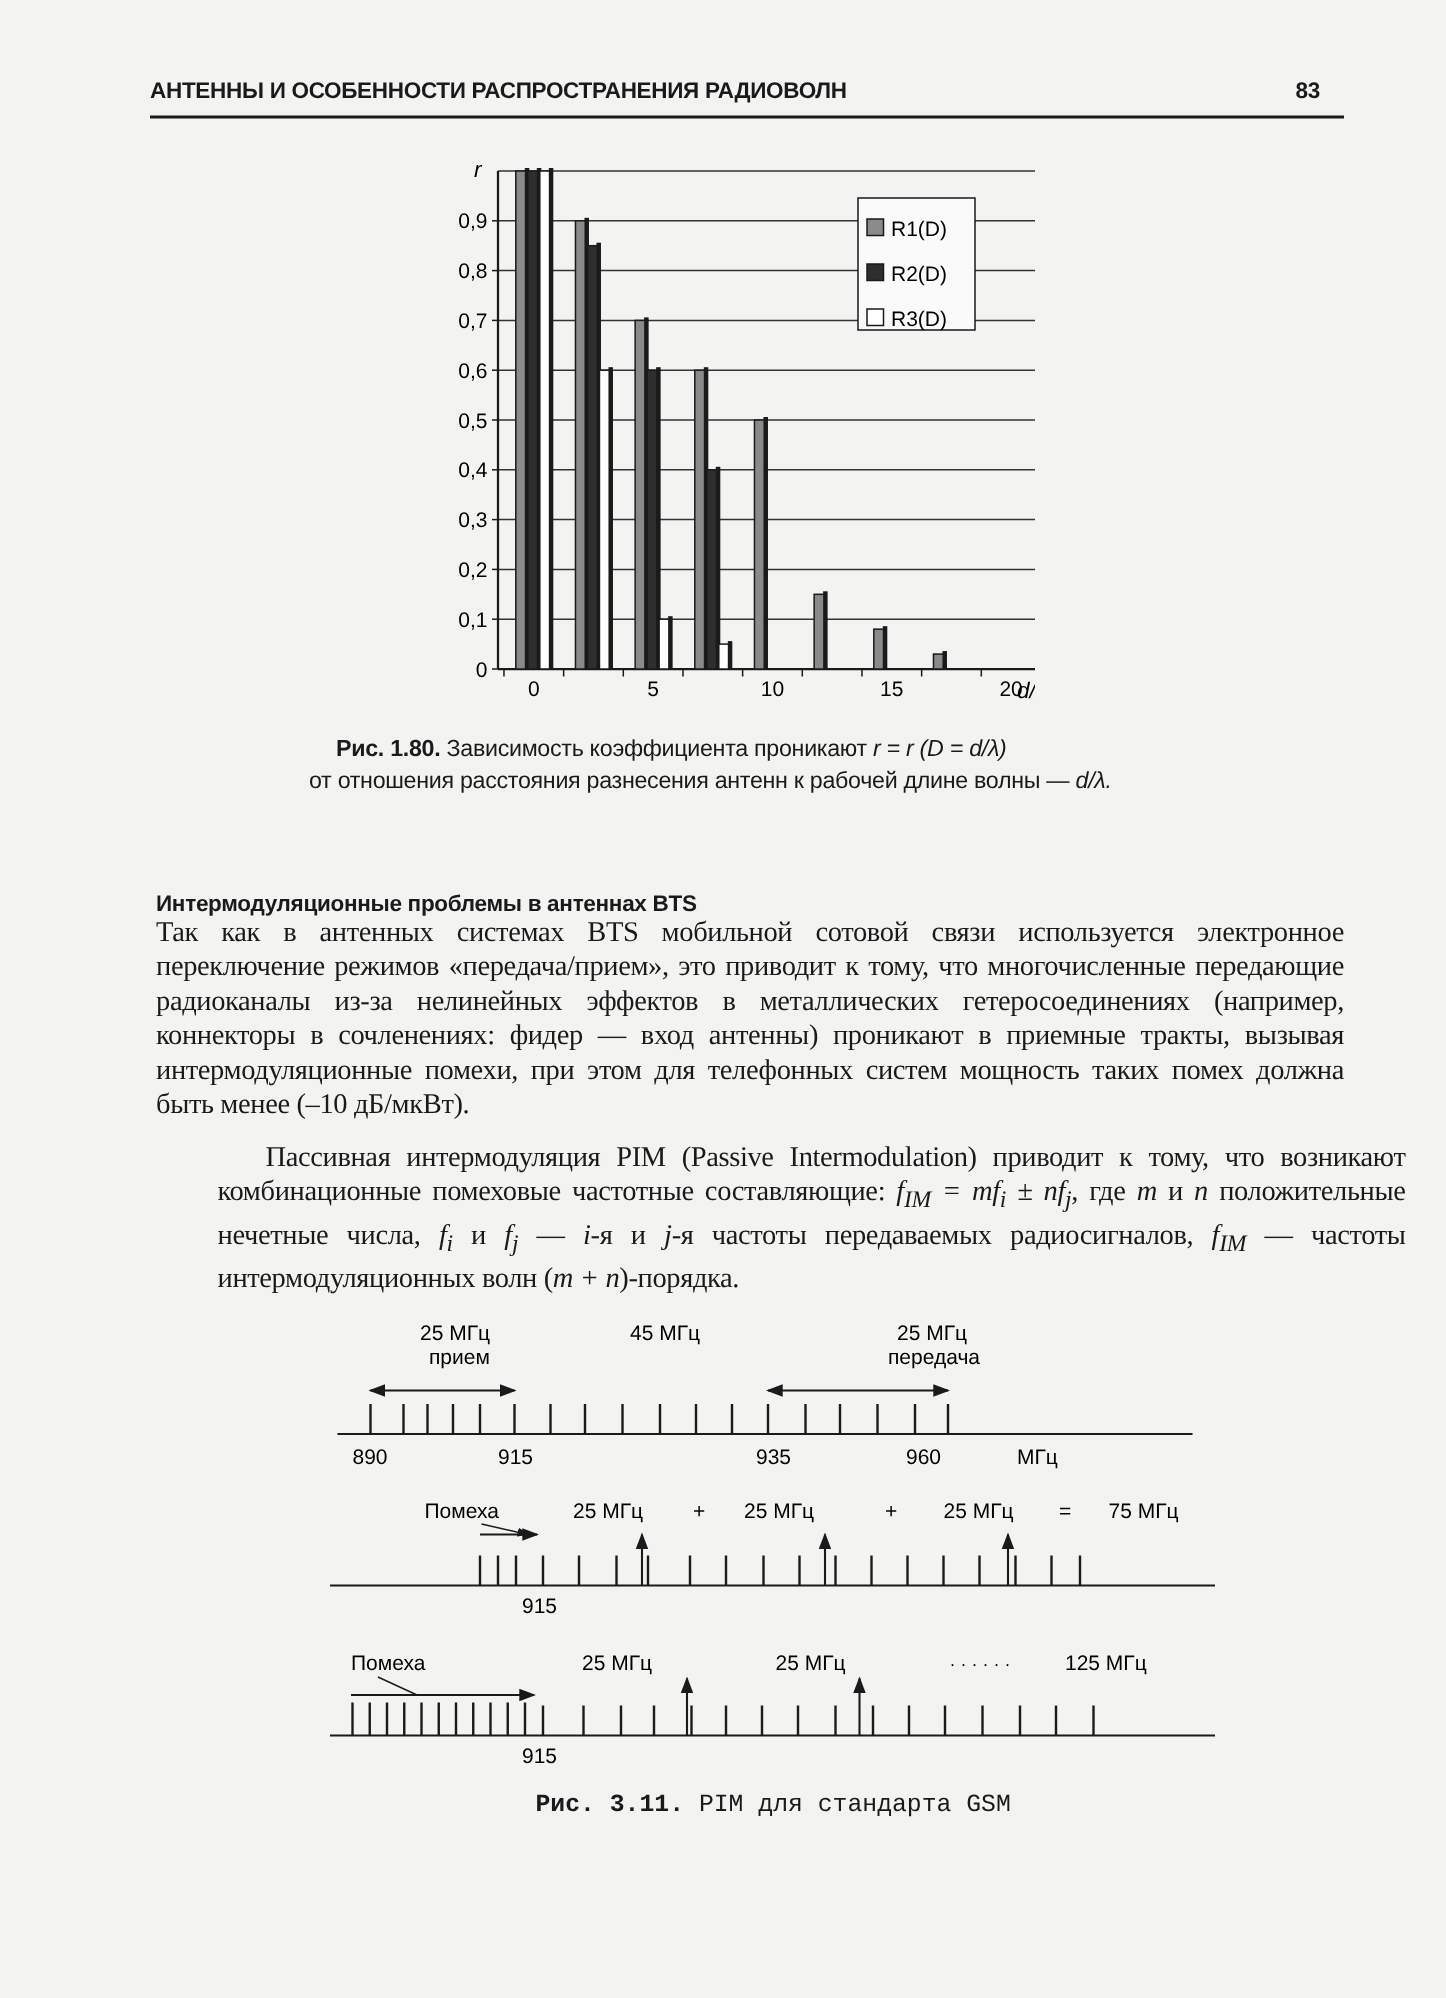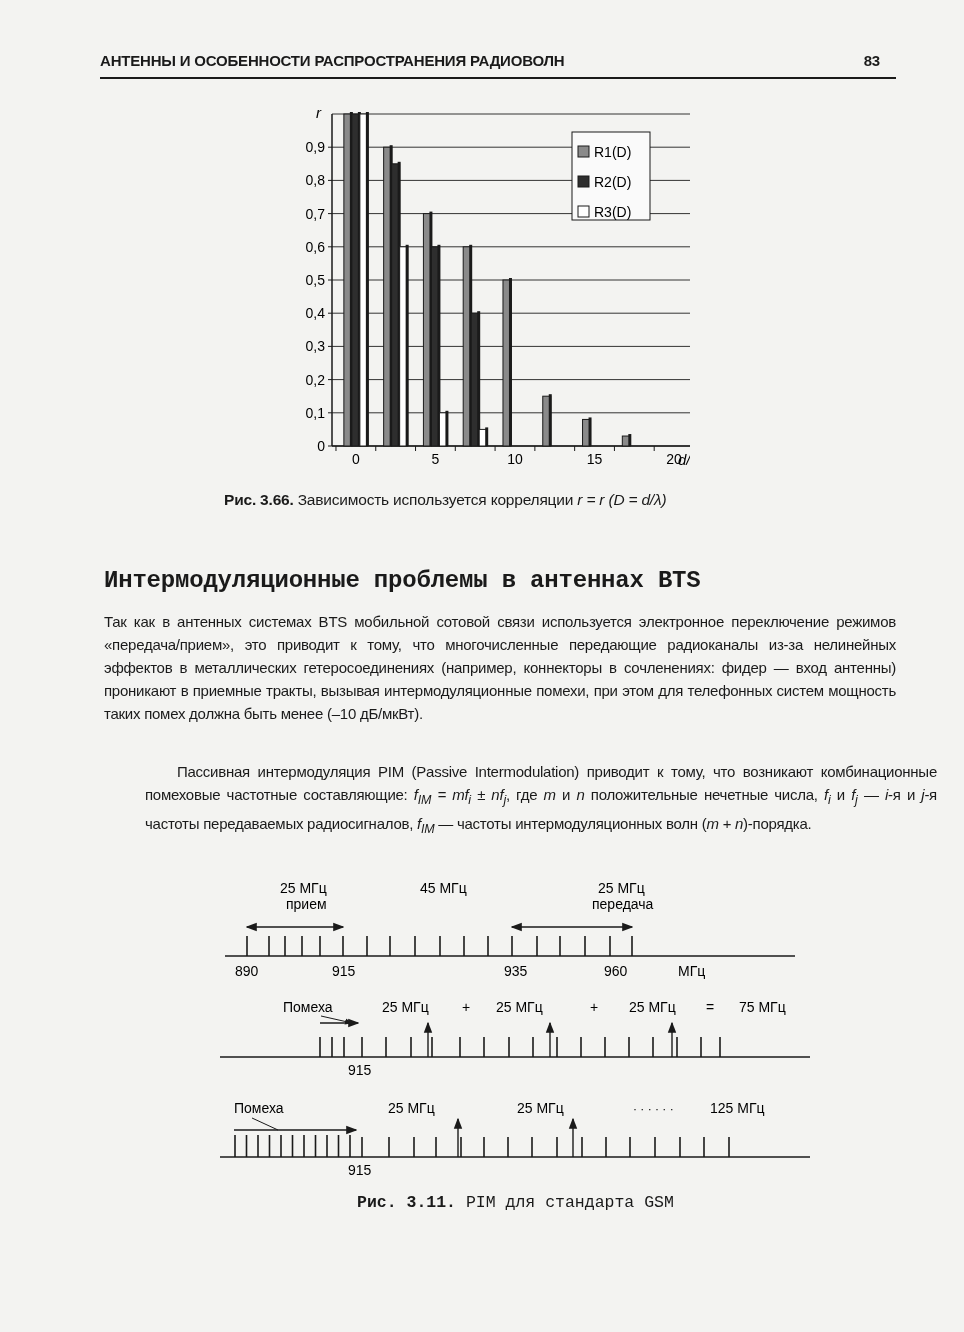--- a/index.html
+++ b/index.html
@@ -18,26 +18,26 @@
   .head-rule { position: absolute; left: 100px; top: 77px; width: 796px; height: 2px; background: #1a1a1a; }
 
   #chart1 { position: absolute; left: 290px; top: 100px; }
   .cap {
     position: absolute; font-family: "Liberation Sans", sans-serif; font-size: 15.5px;
     line-height: 21px; letter-spacing: -0.2px;
   }
   .cap b { font-weight: bold; }
   .cap i { font-style: italic; }
   .section-title {
-    position: absolute; left: 104px; top: 567px;
-    font-family: Liberation Mono, monospace; font-weight: bold; font-size: 24px; letter-spacing: -0.2px;
+    position: absolute; left: 104px; top: 594px;
+    font-family: Liberation Sans, sans-serif; font-weight: bold; font-size: 15px; letter-spacing: -0.2px;
   }
   .body-text {
     position: absolute; left: 104px; width: 792px;
-    font-family: Liberation Sans, sans-serif; font-size: 15px; line-height: 23.1px;
+    font-family: Liberation Serif, serif; font-size: 19px; line-height: 23.1px;
     text-align: justify; letter-spacing: -0.25px;
   }
   .body-text p { margin: 0; }
   .body-text .indent { text-indent: 32px; }
   .body-text i { font-style: italic; }
   #fig311 { position: absolute; left: 220px; top: 875px; }
   .fig311-cap {
     position: absolute; left: 357px; top: 1193px;
     font-family: Liberation Mono, monospace; font-size: 16.5px;
   }
@@ -140,21 +140,24 @@
       <rect x="282" y="32" width="78" height="88" fill="#fafafa" stroke="#1a1a1a" stroke-width="1"></rect>
       <rect x="288" y="46" width="11" height="11" fill="#8a8a8a" stroke="#1a1a1a"></rect>
       <text x="304" y="57" font-size="14" font-family="Liberation Sans, sans-serif">R1(D)</text>
       <rect x="288" y="76" width="11" height="11" fill="#2e2e2e" stroke="#1a1a1a"></rect>
       <text x="304" y="87" font-size="14" font-family="Liberation Sans, sans-serif">R2(D)</text>
       <rect x="288" y="106" width="11" height="11" fill="#ffffff" stroke="#1a1a1a"></rect>
       <text x="304" y="117" font-size="14" font-family="Liberation Sans, sans-serif">R3(D)</text>
     </svg>
 
   <div class="cap" style="left:224px; top:489px;">
-    <b>Рис. 3.66.</b><span> Зависимость используется корреляции </span><i>r = r (D = d/λ)</i>
+    <b>Рис. 1.80.</b><span> Зависимость коэффициента проникают </span><i>r = r (D = d/λ)</i>
+  </div>
+  <div class="cap" style="left:206px; top:510px;">
+    <span>от отношения расстояния разнесения антенн к рабочей длине волны — </span><i>d/λ.</i>
   </div>
 
   <div class="section-title">Интермодуляционные проблемы в антеннах BTS</div>
 
   <div class="body-text" style="top:610px;">
     <p>Так как в антенных системах BTS мобильной сотовой связи используется электронное переключение режимов «передача/прием», это приводит к тому, что многочисленные передающие радиоканалы из-за нелинейных эффектов в металлических гетеросоединениях (например, коннекторы в сочленениях: фидер — вход антенны) проникают в приемные тракты, вызывая интермодуляционные помехи, при этом для телефонных систем мощность таких помех должна быть менее (–10 дБ/мкВт).</p>
   </div>
 
   <div class="body-text" style="top:760px;margin-left:41px;">
     <p class="indent"><span>Пассивная интермодуляция PIM (Passive Intermodulation) приводит к тому, что возникают комбинационные помеховые частотные составляющие: </span><i id="f1">f<sub>IM</sub> = mf<sub>i</sub> ± nf<sub>j</sub></i><span>, где </span><i>m</i><span> и </span><i>n</i><span> положительные нечетные числа, </span><i>f<sub>i</sub></i><span> и </span><i>f<sub>j</sub></i><span> — </span><i>i</i><span>-я и </span><i>j</i><span>-я частоты передаваемых радиосигналов, </span><i>f<sub>IM</sub></i><span> — частоты интермодуляционных волн (</span><i>m + n</i><span>)-порядка.</span></p>

